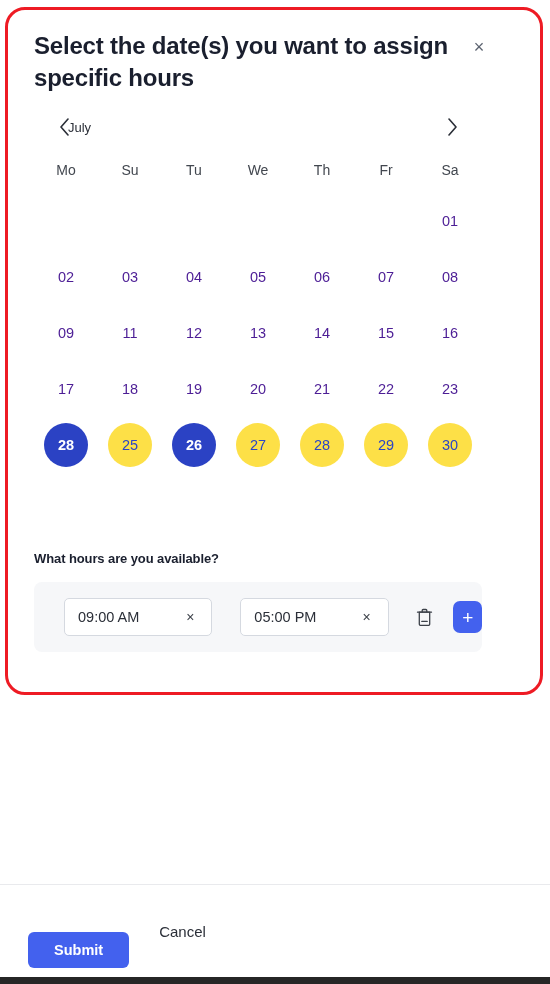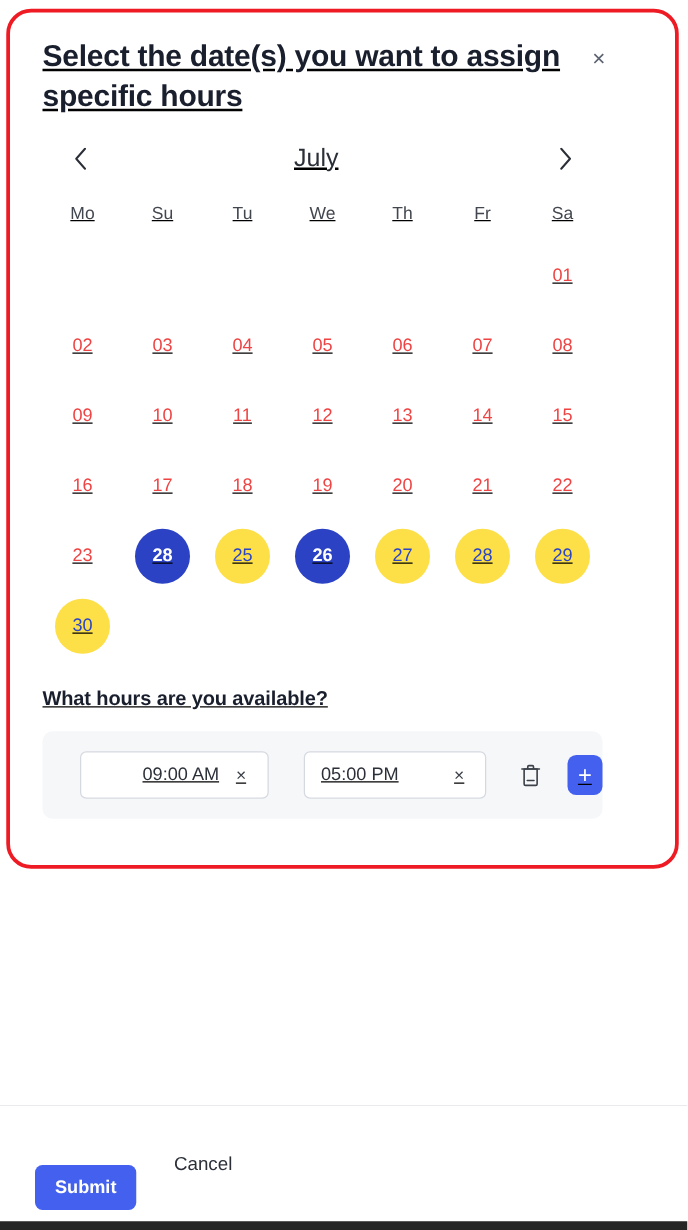--- a/index.html
+++ b/index.html
@@ -33,21 +33,20 @@
   #modal {
     position: absolute;
     left: 8px;
     top: 10px;
     width: 500px;
     height: 682px;
     background: #ffffff;
     border-radius: 16px;
     box-sizing: border-box;
     overflow: hidden;
-    text-decoration: underline;
   }
 
   
   .modal-header {
     position: relative;
     padding: 20px 26px 0 26px;
   }
   .modal-title {
     font-size: 24px;
     font-weight: bold;
@@ -93,25 +92,25 @@
     display: flex;
     align-items: center;
     justify-content: center;
     cursor: pointer;
     color: #2b2f38;
     background: none;
     border: none;
     padding: 0;
   }
   .cal-month {
-    font-size: 20px;
+    font-size: 13px;
     color: #2b2f38;
     font-weight: normal;
     flex: 1;
-    text-align: center;
+    text-align: left;
     margin-left: -10px;
   }
 
   .cal-grid {
     display: grid;
     grid-template-columns: repeat(7, 1fr);
     row-gap: 0;
   }
   .dow {
     text-align: center;
@@ -127,40 +126,40 @@
     justify-content: center;
   }
   .day {
     width: 44px;
     height: 44px;
     border-radius: 50%;
     display: flex;
     align-items: center;
     justify-content: center;
     font-size: 14.5px;
-    color: #ef4444;
+    color: #4c1d95;
     box-sizing: border-box;
   }
   .day.empty {
     visibility: hidden;
   }
   .day.light {
     background: #fde047;
     color: #2b45c6;
   }
   .day.selected {
     background: #2b42c4;
     color: #ffffff;
     font-weight: bold;
   }
 
   
   .hours-label {
     margin: 22px 26px 0 26px;
-    font-size: 16px;
+    font-size: 13px;
     font-weight: bold;
     color: #1a1f2e;
     letter-spacing: -0.1px;
   }
   .hours-panel {
     margin: 16px 26px 0 26px;
     background: #f6f7f9;
     border-radius: 8px;
     padding: 16px 0;
     display: flex;
@@ -171,21 +170,21 @@
     width: 166px;
     height: 38px;
     background: #ffffff;
     border: 1px solid #d5d9e0;
     border-radius: 5px;
     margin-left: 28px;
     display: flex;
     align-items: center;
     box-sizing: border-box;
   }
-  .time-field:first-child { margin-left: 30px; padding-left: 36px; }
+  .time-field:first-child { margin-left: 30px; }
   .time-value {
     font-size: 14.5px;
     color: #2b2f38;
     padding-left: 13px;
     flex: 1;
   }
   .time-clear {
     width: 26px;
     height: 26px;
     margin-right: 8px;
@@ -251,21 +250,21 @@
     box-sizing: border-box;
     background: #ffffff;
   }
   .submit-btn {
     background: #4361ee;
     color: #ffffff;
     border: none;
     border-radius: 6px;
     font-size: 14.5px;
     font-weight: bold;
-    padding: 10px 16px;
+    padding: 10px 26px;
     cursor: pointer;
     font-family: "Liberation Sans", sans-serif;
     margin-top: 37px;
   }
   .cancel-btn {
     background: none;
     border: none;
     color: #2b2f38;
     font-size: 15px;
     margin-left: 30px;
@@ -357,23 +356,20 @@
         <div class="day-cell">
           <div class="day">07</div>
         </div>
         <div class="day-cell">
           <div class="day">08</div>
         </div>
         <div class="day-cell">
           <div class="day">09</div>
         </div>
         <div class="day-cell">
-          <div class="day">10</div>
-        </div>
-        <div class="day-cell">
           <div class="day">11</div>
         </div>
         <div class="day-cell">
           <div class="day">12</div>
         </div>
         <div class="day-cell">
           <div class="day">13</div>
         </div>
         <div class="day-cell">
           <div class="day">14</div>

